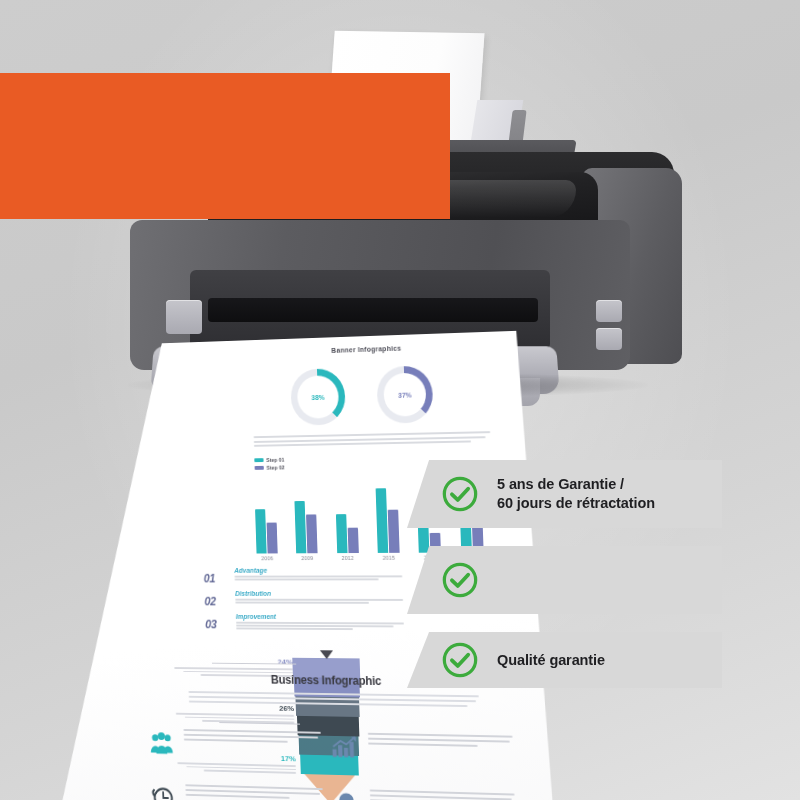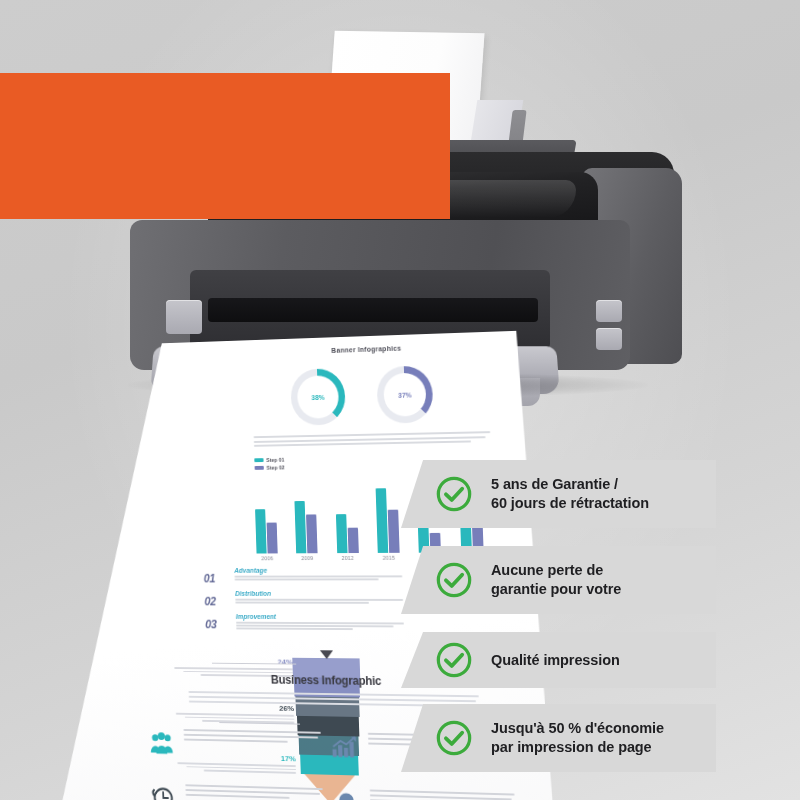--- a/index.html
+++ b/index.html
@@ -205,21 +205,21 @@
     background:#e95b24;
     display:flex; flex-direction:column; justify-content:center;
     padding-left:48px;
   }
   .banner .bl {
     color:#ffffff; font-weight:bold; font-size:40px; line-height:1.05;
     letter-spacing:-.5px;
   }
 
   
-  .features { position:absolute; left:4px; top:450px; width:712px; height:350px; }
+  .features { position:absolute; left:10px; top:450px; width:712px; height:350px; }
   .feat {
     position:absolute; right:0; width:315px; height:68px;
     background:#d8d8d8;
     display:flex; align-items:center;
     clip-path:polygon(7% 0%, 100% 0%, 100% 100%, 0% 100%);
     padding-left:34px;
   }
   .feat .chk { width:38px; height:38px; flex:0 0 38px; margin-right:18px; }
   .feat .ftext {
     font-size:14.5px; font-weight:bold; color:#1f1f22; line-height:1.28;
@@ -479,37 +479,25 @@
       <span class="ftext">5 ans de Garantie /
 60 jours de rétractation</span>
     </div>
     <div class="feat f2">
       <span class="chk">
         <svg viewBox="0 0 40 40" width="38" height="38">
             <circle cx="20" cy="20" r="16.5" fill="none" stroke="#3cab3c" stroke-width="3.4"></circle>
             <path d="M11.5 20.4 L17.6 26.3 L28.6 14.4" fill="none" stroke="#3cab3c" stroke-width="4" stroke-linecap="round" stroke-linejoin="round"></path>
           </svg>
       </span>
-      <span class="ftext">Aucune perte de
-garantie pour votre</span>
     </div>
     <div class="feat f3">
       <span class="chk">
         <svg viewBox="0 0 40 40" width="38" height="38">
             <circle cx="20" cy="20" r="16.5" fill="none" stroke="#3cab3c" stroke-width="3.4"></circle>
             <path d="M11.5 20.4 L17.6 26.3 L28.6 14.4" fill="none" stroke="#3cab3c" stroke-width="4" stroke-linecap="round" stroke-linejoin="round"></path>
           </svg>
       </span>
-      <span class="ftext">Qualité impression</span>
-    </div>
-    <div class="feat f4">
-      <span class="chk">
-        <svg viewBox="0 0 40 40" width="38" height="38">
-            <circle cx="20" cy="20" r="16.5" fill="none" stroke="#3cab3c" stroke-width="3.4"></circle>
-            <path d="M11.5 20.4 L17.6 26.3 L28.6 14.4" fill="none" stroke="#3cab3c" stroke-width="4" stroke-linecap="round" stroke-linejoin="round"></path>
-          </svg>
-      </span>
-      <span class="ftext">Jusqu'à 50 % d'économie
-par impression de page</span>
+      <span class="ftext">Qualité garantie</span>
     </div>
   </div>
 
 </div>
 
 </body></html>

